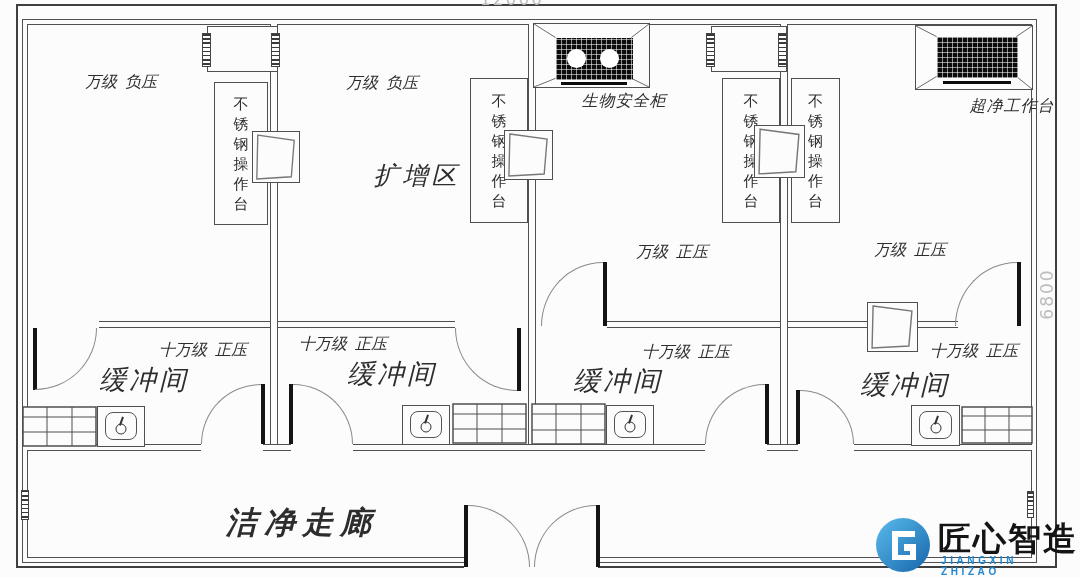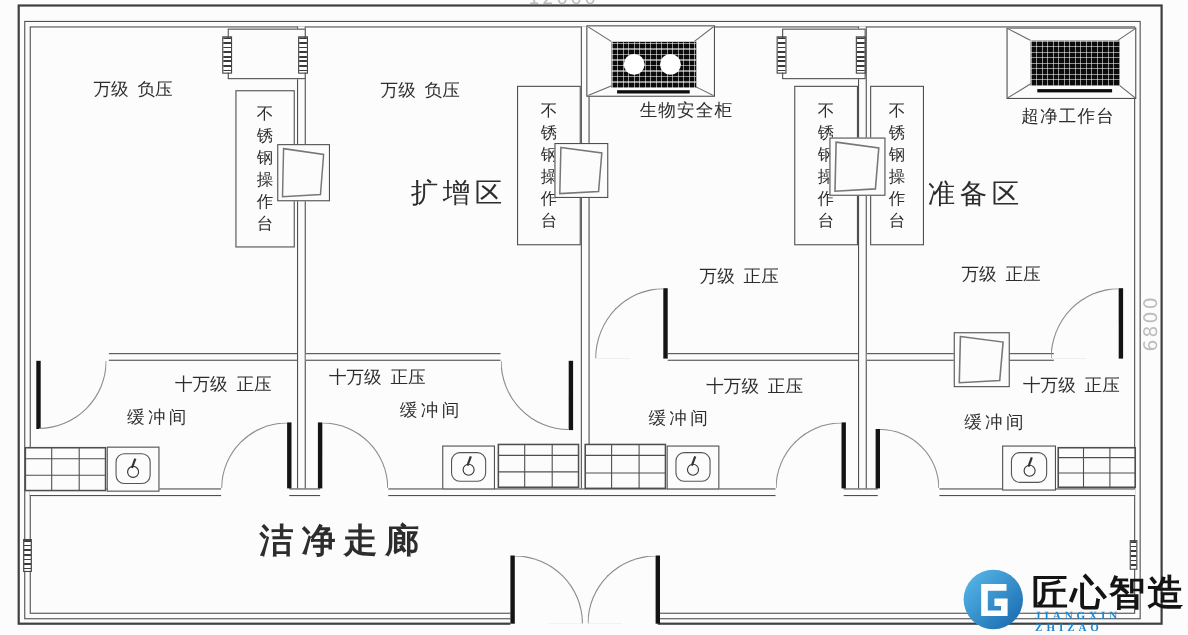--- a/index.html
+++ b/index.html
@@ -41,31 +41,31 @@
   .eye{position:absolute;width:19px;height:19px;border-radius:50%;background:#fff;}
   .bar{position:absolute;height:3px;background:#0c0c0c;}
   .sink{position:absolute;box-sizing:border-box;border:1.5px solid var(--lc);background:#fcfcfc;}
   .basin{position:absolute;left:7px;right:7px;top:5px;bottom:6px;border:1.2px solid #555;border-radius:8px;}
   .faucet{position:absolute;left:50%;top:56%;width:9px;height:9px;border:1.5px solid #333;
           border-radius:50%;transform:translate(-50%,-50%);}
   .faucet:after{content:"";position:absolute;left:4px;top:-8px;width:1.5px;height:9px;
           background:#333;transform:rotate(20deg);}
   .cab{position:absolute;}
   .lbl{position:absolute;transform:translate(-50%,-50%);color:var(--txt);white-space:pre;
-       text-align:center;font-size:16px;}
+       text-align:center;font-size:16px;font-style:italic;}
   .room-name{font-size:25px;letter-spacing:4px;}
-  .buf-name{font-size:16px;letter-spacing:3px;}
+  .buf-name{font-size:27px;letter-spacing:3px;}
   .corridor-name{font-size:31px;font-weight:bold;letter-spacing:7px;}
   .equip-lbl{font-size:16px;letter-spacing:1px;}
   .dim{position:absolute;color:var(--dim);font-family:"DejaVu Sans",sans-serif;
        font-size:17px;letter-spacing:2px;text-align:center;}
   .patch{position:absolute;background:#fcfcfc;}
   .logo-name{position:absolute;font-family:"Liberation Sans","DejaVu Sans",sans-serif;
        font-weight:800;font-size:33px;letter-spacing:2px;color:#141414;}
-  .logo-sub{position:absolute;font-family:Liberation Serif, serif;
+  .logo-sub{position:absolute;font-family:Liberation Sans, sans-serif;
        font-weight:bold;font-size:10px;letter-spacing:3.6px;color:#1d86d0;}
 </style>
 </head>
 <body>
 
 <div id="plan">
 
   <div class="rect" style="left:16px;top:4px;width:1041px;height:564px;border:2px solid #3f3f3f;"></div>
   <div class="rect" style="left:22px;top:19px;width:1015px;height:544px;border:1.5px solid var(--lc);"></div>
   <div class="rect" style="left:27px;top:24px;width:1005px;height:534px;border:1px solid var(--lc);"></div>
@@ -223,34 +223,33 @@
   <div class="leaf" style="left:464px;top:505px;height:62px;"></div>
   <div class="arc ne" style="left:468px;top:505px;width:62px;height:62px;"></div>
   <div class="leaf" style="left:596px;top:505px;height:62px;"></div>
   <div class="arc nw" style="left:534px;top:505px;width:62px;height:62px;"></div>
 
   <div class="lbl" style="left:121px;top:82px;">万级  负压</div>
   <div class="lbl" style="left:382px;top:83px;">万级  负压</div>
   <div class="lbl room-name" style="left:389px;top:175px;margin-left:28px;">扩增区</div>
   <div class="lbl equip-lbl" style="left:624px;top:101px;">生物安全柜</div>
   <div class="lbl" style="left:672px;top:252px;">万级  正压</div>
-  <div class="lbl equip-lbl" style="left:971px;top:106px;">超净工作台</div>
-  <div class="lbl room-name" style="left:887px;top:176px;">准备区</div>
+  <div class="lbl equip-lbl" style="left:1012px;top:106px;">超净工作台</div>
   <div class="lbl" style="left:910px;top:250px;">万级  正压</div>
 
   <div class="lbl" style="left:203px;top:350px;">十万级  正压</div>
   <div class="lbl buf-name" style="left:144px;top:380px;">缓冲间</div>
   <div class="lbl" style="left:343px;top:344px;">十万级  正压</div>
   <div class="lbl buf-name" style="left:392px;top:374px;">缓冲间</div>
   <div class="lbl" style="left:686px;top:352px;">十万级  正压</div>
   <div class="lbl buf-name" style="left:618px;top:381px;">缓冲间</div>
   <div class="lbl" style="left:974px;top:351px;">十万级  正压</div>
   <div class="lbl buf-name" style="left:905px;top:385px;">缓冲间</div>
 
-  <div class="lbl corridor-name" style="left:302px;top:492px;margin-left:10px;">洁净走廊</div>
+  <div class="lbl corridor-name" style="left:302px;top:523px;">洁净走廊</div>
 
   <div class="dim" style="left:462px;top:-11px;width:100px;">12000</div>
   <div class="dim" style="left:1012px;top:284px;width:70px;transform:rotate(-90deg);">6800</div>
 
   <svg class="abs" style="left:874px;top:516px;" width="58" height="58" viewBox="0 0 58 58">
     <defs>
         <linearGradient id="lg" x1="0" y1="0" x2="1" y2="1">
       <stop offset="0" stop-color="#5bbcec"></stop>
           <stop offset="1" stop-color="#1565ab"></stop>
     </linearGradient>

